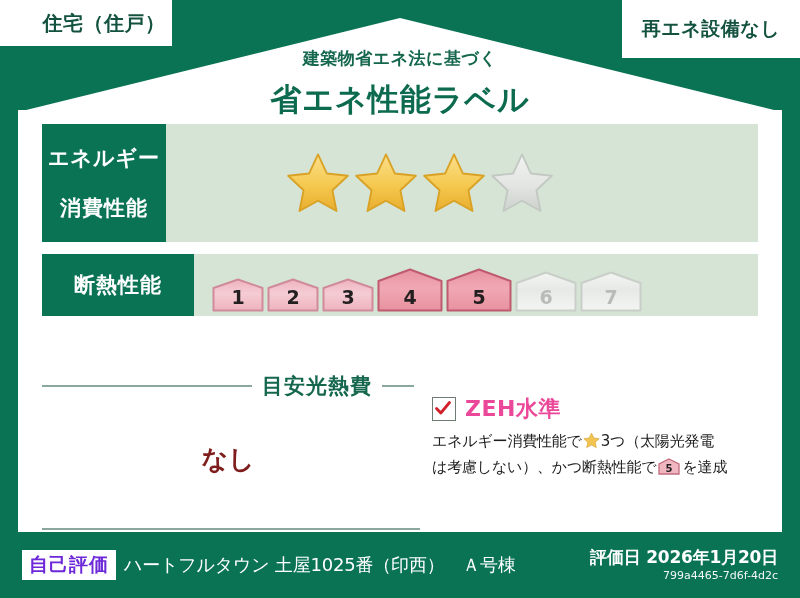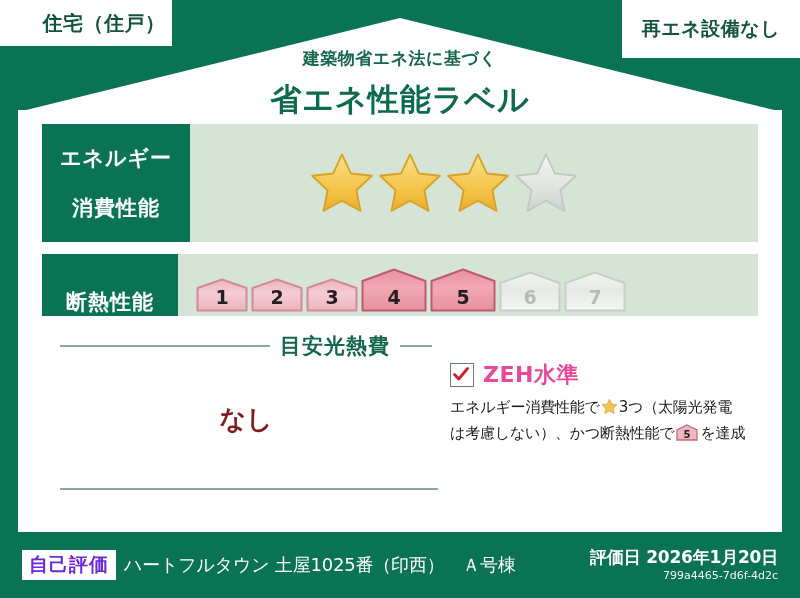--- a/index.html
+++ b/index.html
@@ -120,23 +120,23 @@
     flex: 0 0 auto;
   }
   .perf-value {
     background: #d6e4d5;
     display: flex;
     align-items: center;
     flex: 1 1 auto;
   }
 
   .row-energy { left: 42px; top: 124px; width: 716px; height: 118px; }
-  .row-energy .perf-label { width: 148px; gap: 21px; }
+  .row-energy .perf-label { width: 124px; gap: 21px; }
   .row-insul  { left: 42px; top: 254px; width: 716px; height: 62px; }
-  .row-insul .perf-label { width: 136px; font-size: 21px; justify-content: flex-end; }
+  .row-insul .perf-label { width: 152px; font-size: 21px; }
 
   
   .stars {
     display: flex;
     align-items: center;
     gap: 4px;
     margin-left: 120px;
   }
   .star-svg { display:block; }
 
@@ -163,26 +163,27 @@
     text-align: center;
     font-size: 19px;
     font-weight: bold;
     color: #231f20;
   }
   .badge.inactive .bnum { color: #b8bcb8; }
 
   
   .lower {
     position: absolute;
-    left: 60px;
+    left: 42px;
     top: 326px;
     width: 716px;
     height: 190px;
     z-index: 6;
     display: flex;
+    align-items: center;
   }
   .lower-left {
     width: 372px;
     position: relative;
   }
   .lower-right {
     flex: 1;
     position: relative;
     padding-left: 18px;
     box-sizing: border-box;

